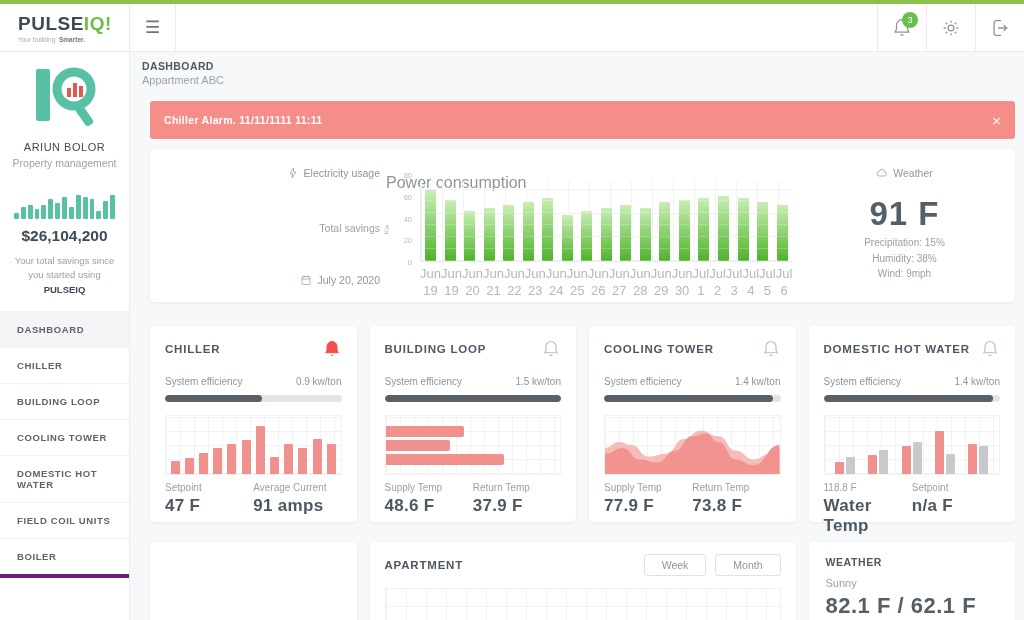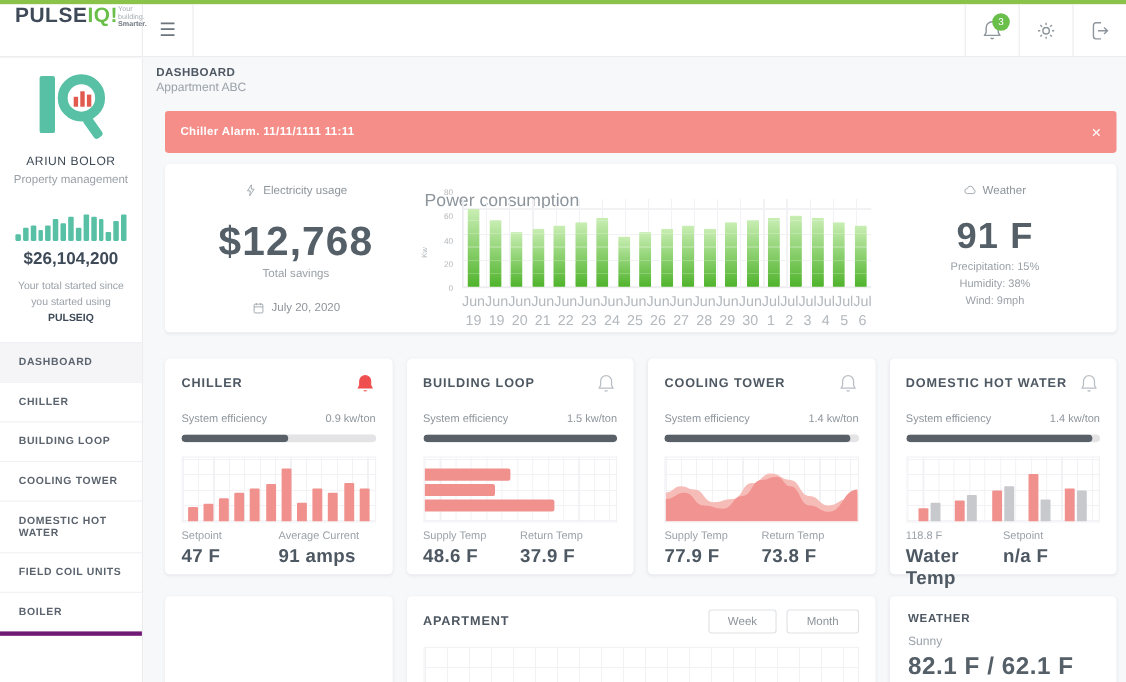--- a/index.html
+++ b/index.html
@@ -2,21 +2,21 @@
 <html><head>
 <meta charset="utf-8">
 <style>
   * { margin:0; padding:0; box-sizing:border-box; }
   html,body { width:1024px; height:620px; overflow:hidden; background:#f7f8fa;
     font-family:"Liberation Sans", sans-serif; color:#4e5862; }
 
   .top-accent { height:4px; background:#8bc34a; }
   
   .header { height:48px; background:#fff; border-bottom:1px solid #ececef; display:flex; align-items:stretch; }
-  .logo-cell { width:130px; border-right:1px solid #ececef; display:flex; flex-direction:row; justify-content:center; padding-left:18px; }
+  .logo-cell { width:130px; border-right:1px solid #ececef; display:flex; flex-direction:column; justify-content:center; padding-left:18px; }
   .logo-line { font-size:19px; font-weight:bold; letter-spacing:.5px; }
   .logo-primary { color:#3e4a57; }
   .logo-secondary { color:#6abf4b; }
   .logo-tagline { font-size:6.5px; color:#a7adb3; margin-top:1px; }
   .logo-tagline b { color:#6d757d; }
   .hamburger-cell { width:46px; border-right:1px solid #ececef; display:flex; align-items:center; justify-content:center; cursor:pointer; }
   .hamburger { font-size:17px; color:#6d757d; }
   .header-spacer { flex:1; }
   .icon-cell { width:49px; border-left:1px solid #ececef; display:flex; align-items:center; justify-content:center; position:relative; cursor:pointer; }
   .badge { position:absolute; top:8px; right:8px; background:#6abf4b; color:#fff; font-size:9px; width:16px; height:16px; border-radius:50%; display:flex; align-items:center; justify-content:center; }
@@ -45,21 +45,21 @@
   .inner { padding:0 9px 0 20px; }
 
   .alert { margin-top:15px; background:#f58e89; border-radius:3px; height:38px; display:flex; align-items:center; padding:0 14px; }
   .alert-text { color:#fff; font-size:10.5px; font-weight:bold; letter-spacing:.3px; flex:1; }
   .alert-close { color:#fff; font-size:15px; cursor:pointer; line-height:1; }
 
   .card { background:#fff; border-radius:4px; box-shadow:0 1px 3px rgba(40,50,60,.08); }
 
   
   .main-card { margin-top:10px; height:153px; display:flex; padding:10px 8px; }
-  .elec-block { width:222px; display:flex; flex-direction:column; align-items:center; justify-content:space-between; padding:8px 0 6px; }
+  .elec-block { width:222px; display:flex; flex-direction:column; align-items:flex-end; justify-content:space-between; padding:8px 0 6px; }
   .mini-label { font-size:10.5px; color:#8d959c; display:flex; align-items:center; gap:5px; }
   .elec-amount { font-size:37px; font-weight:bold; color:#555f68; letter-spacing:1px; }
   .elec-caption { font-size:10.5px; color:#9aa1a8; margin-top:2px; }
   .elec-date { font-size:10.5px; color:#8d959c; display:flex; gap:6px; align-items:center; }
   .sicon { width:12px; height:12px; stroke:#8d959c; fill:none; stroke-width:1.4; }
 
   .power-block { flex:1; position:relative; padding:0 6px; }
   .power-title { text-align:left; font-size:16px; color:#8d959c; margin-top:15px; }
   .power-plot { position:absolute; left:40px; right:10px; top:22px; bottom:30px;
      background-image:repeating-linear-gradient(to right, #f2f2f5 0 1px, transparent 1px 21px),
@@ -179,21 +179,21 @@
       <div class="spark-bar" style="height: 12px;"></div>
       <div class="spark-bar" style="height: 24px;"></div>
       <div class="spark-bar" style="height: 22px;"></div>
       <div class="spark-bar" style="height: 20px;"></div>
       <div class="spark-bar" style="height: 8px;"></div>
       <div class="spark-bar" style="height: 18px;"></div>
       <div class="spark-bar" style="height: 24px;"></div>
     </div>
   <div class="savings-amount">$26,104,200</div>
   <div class="savings-caption">
-    <span>Your total started since</span><br>
+    <span>Your total savings since</span><br>
     <span>you started using</span><br>
     <b>PULSEIQ</b>
   </div>
   <div class="menu">
       <div class="menu-item active">DASHBOARD</div>
       <div class="menu-item">CHILLER</div>
       <div class="menu-item">BUILDING LOOP</div>
       <div class="menu-item">COOLING TOWER</div>
       <div class="menu-item">DOMESTIC HOT WATER</div>
       <div class="menu-item">FIELD COIL UNITS</div>
@@ -216,21 +216,20 @@
 
     <div class="card main-card">
       <div class="elec-block">
         <div class="mini-label">
           <svg class="sicon" viewBox="0 0 24 24">
               <path d="M13 2 6 13h5l-1 9 8-12h-5z"></path>
             </svg>
           <span>Electricity usage</span>
         </div>
         <div style="text-align:center;">
-          <div class="elec-amount">$12,768</div>
           <div class="elec-caption">Total savings</div>
         </div>
         <div class="elec-date">
           <svg class="sicon" viewBox="0 0 24 24">
               <rect x="4" y="5" width="16" height="16" rx="2"></rect>
               <path d="M4 10h16M8 3v4M16 3v4"></path>
             </svg>
           <span>July 20, 2020</span>
         </div>
       </div>

